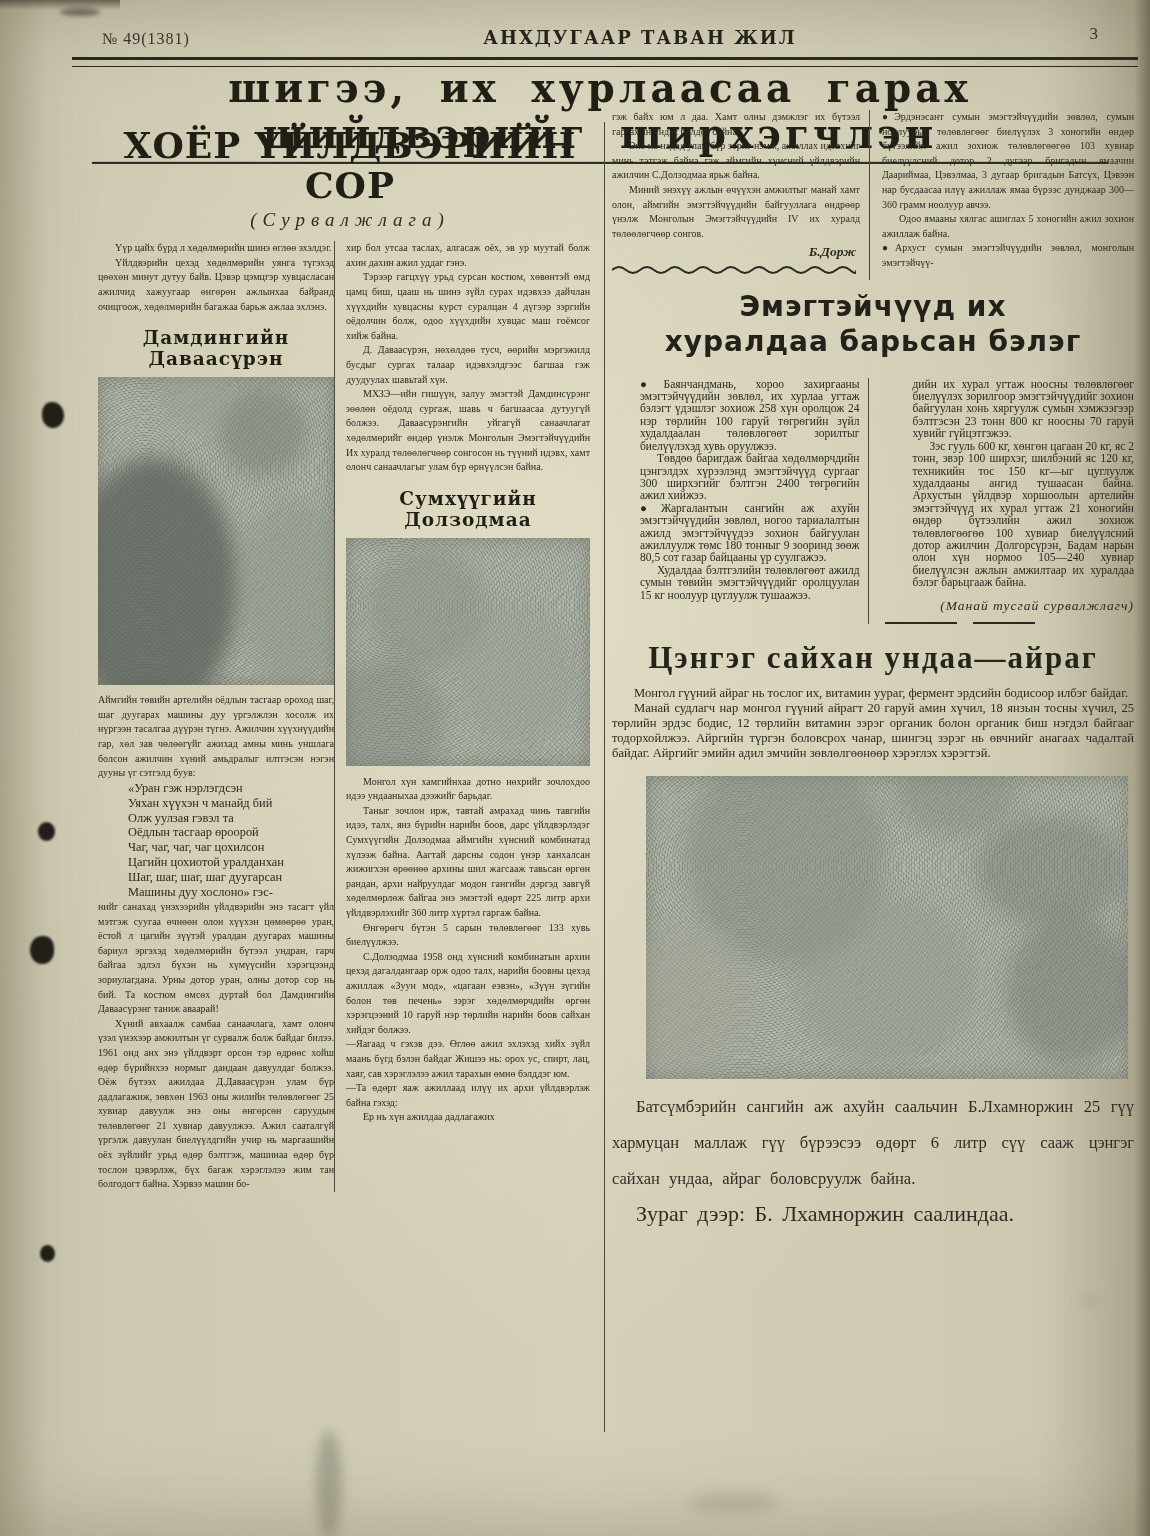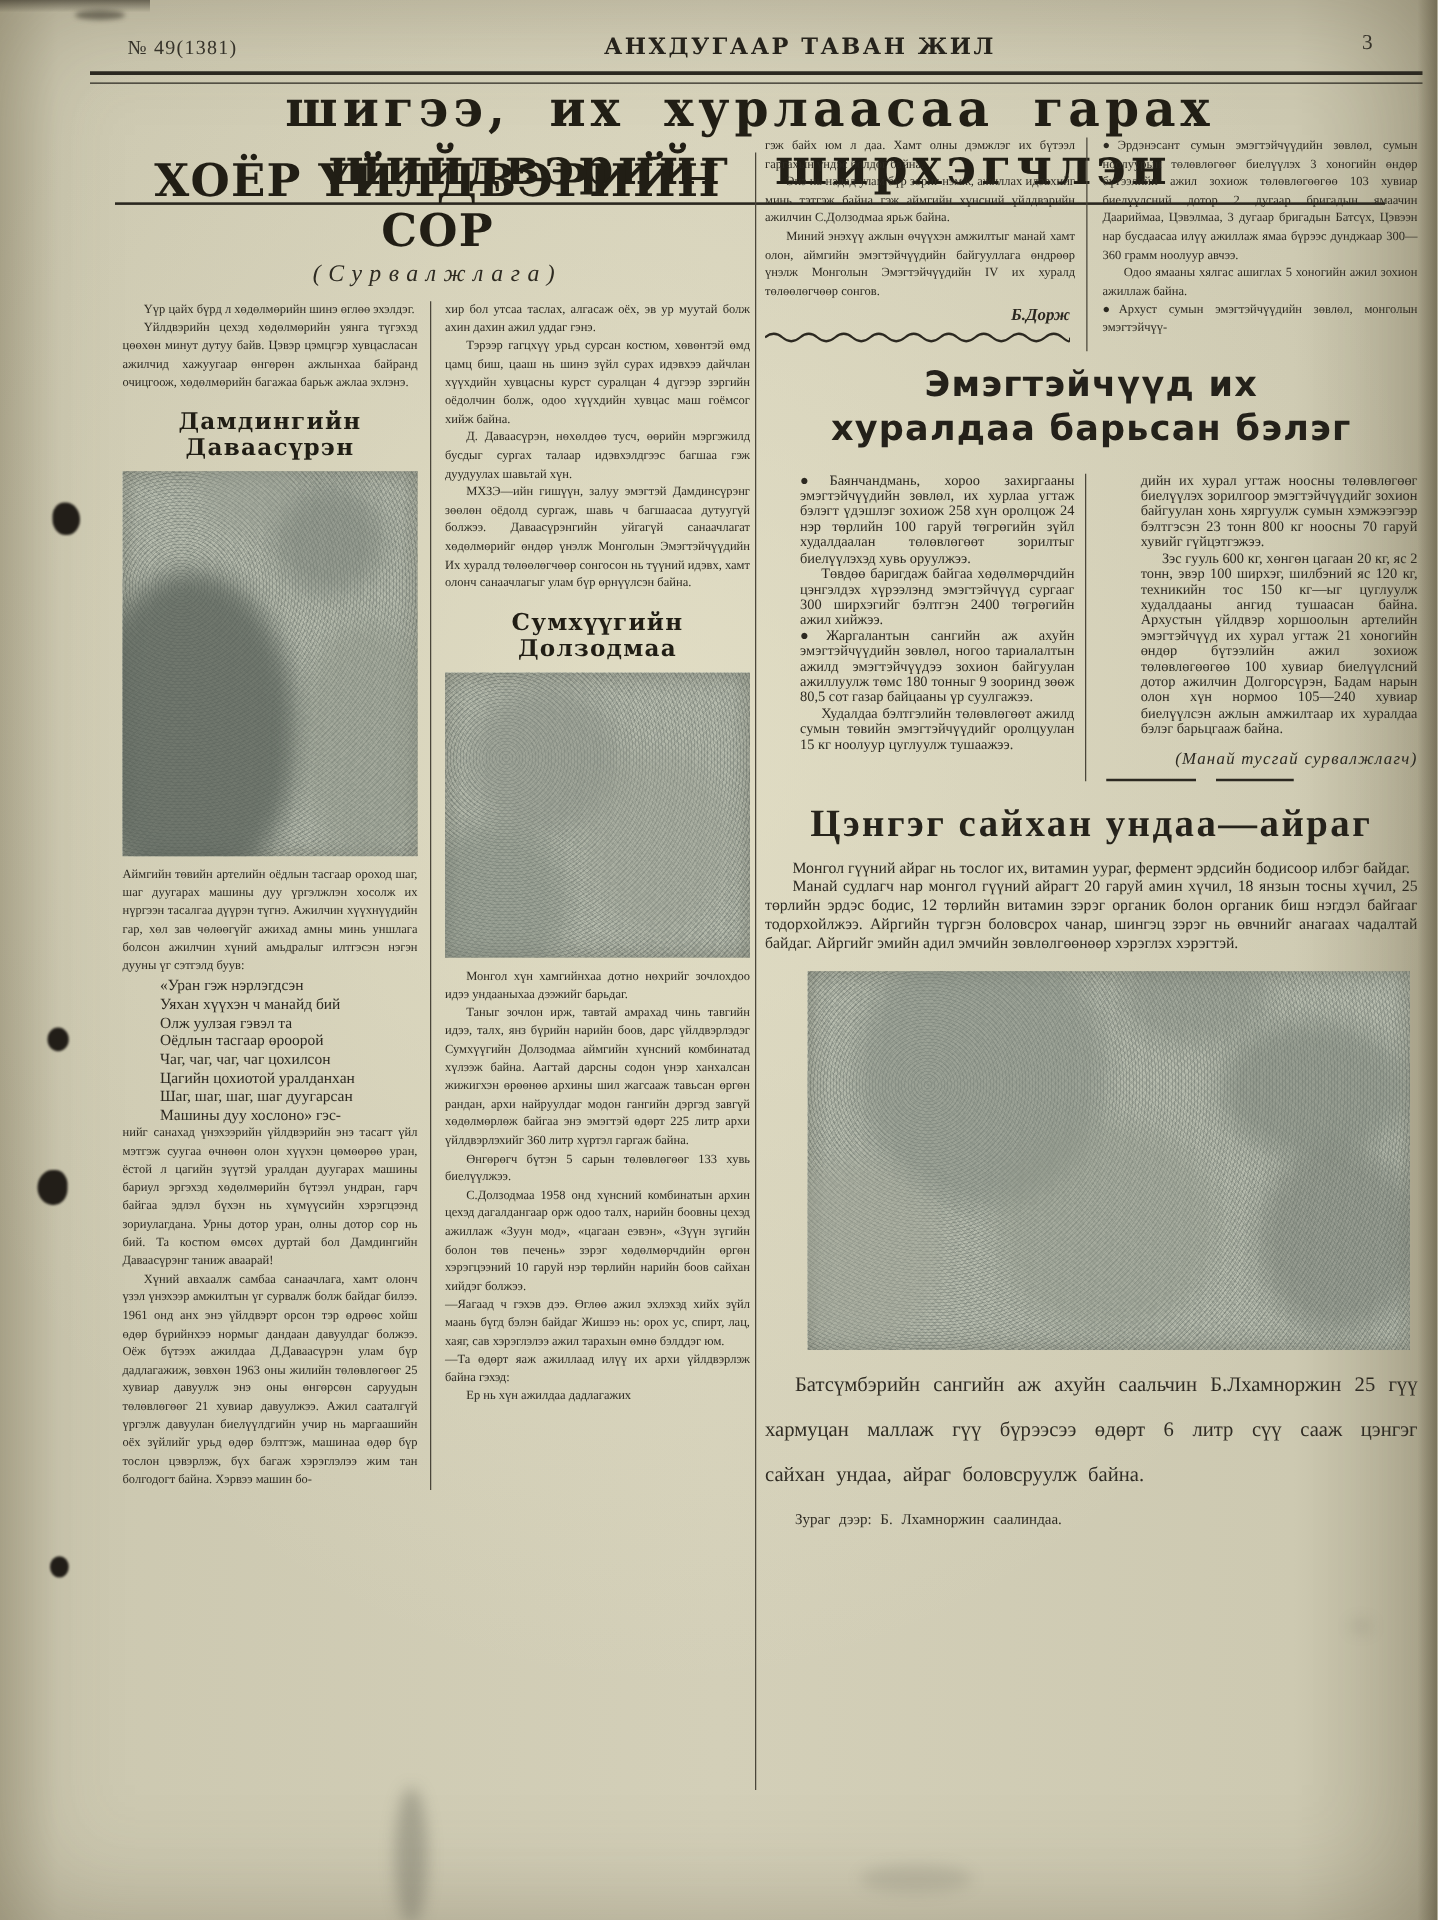--- a/index.html
+++ b/index.html
@@ -24,21 +24,21 @@
   
   .para{margin:0;text-align:justify;text-indent:17px;font-size:10px;line-height:14.6px;}
   .noind{text-indent:0;}
   .bullet{text-indent:0;}
   
   .sec-left{position:absolute;left:98px;top:124px;width:504px;}
   .a1-title{margin:2px 0 0;text-align:center;font-family:"DejaVu Serif",serif;font-weight:bold;
     font-size:36px;letter-spacing:1px;color:#211e15;line-height:1.1;}
   .a1-sub{margin:4px 0 10px;text-align:center;font-style:italic;font-size:19px;letter-spacing:6px;color:#2e2b22;}
   .cols{display:flex;}
-  .colL1{width:236px;border-right:1px solid #4a463a;padding-right:10px;}
+  .colL1{width:236px;border-right:1px solid #4a463a;}
   .colL2{width:244px;padding-left:11px;}
   .subhead{margin:13px 0 8px;text-align:center;font-family:"DejaVu Serif",serif;font-weight:bold;
     font-size:18.5px;color:#211e15;letter-spacing:1px;}
   .verse{padding-left:30px;font-size:12.4px;line-height:14.9px;}
   .verse div{white-space:nowrap;}
   
   .photo{position:relative;overflow:hidden;
     background-color:#b6bbAD;
     background-image:
       repeating-radial-gradient(circle at 20% 30%, rgba(55,65,63,.22) 0 .8px, rgba(0,0,0,0) .8px 2.6px),
@@ -65,21 +65,21 @@
   .colB{width:252px;border-left:1px solid #4a463a;padding-left:16px;}
   .credit{margin-top:9px;text-align:right;font-style:italic;font-size:13.5px;letter-spacing:1px;}
   .credit-rule{margin-top:8px;width:150px;height:2px;
     background:linear-gradient(90deg,#2c2921 0 72px,rgba(0,0,0,0) 72px 88px,#2c2921 88px 150px);}
   
   .a3-title{margin:16px 0 10px;text-align:center;font-size:31px;letter-spacing:2px;color:#26231b;
     font-family:"Liberation Serif",serif;}
   .a3 .para{font-size:12.6px;line-height:15.2px;text-indent:22px;}
   .caption{margin:10px 0 0;font-size:16.5px;line-height:36px;text-align:justify;
     color:#302c24;word-spacing:5px;text-indent:24px;}
-  .caption2{margin:2px 0 0;font-size:12px;line-height:30px;color:#302c24;text-indent:24px;word-spacing:4px;font-family:Liberation Serif, serif;}
+  .caption2{margin:2px 0 0;font-size:22px;line-height:30px;color:#302c24;text-indent:24px;word-spacing:4px;font-family:Liberation Serif, serif;}
   
   .vrule-main{position:absolute;left:604px;top:122px;width:1px;height:1310px;background:#4a463a;}
   .hole{position:absolute;background:#221e18;border-radius:50%;filter:blur(1px);}
   .h1{left:42px;top:402px;width:22px;height:26px;border-radius:45% 55% 50% 50%;}
   .h2{left:38px;top:822px;width:17px;height:19px;}
   .h3{left:30px;top:936px;width:24px;height:28px;border-radius:55% 45% 50% 55%;}
   .h4{left:40px;top:1245px;width:15px;height:17px;}
   .edge-right{position:absolute;right:0;top:0;bottom:0;width:16px;
     background:linear-gradient(90deg,rgba(0,0,0,0),rgba(70,62,40,.45));}
   .edge-top{position:absolute;left:0;top:0;width:120px;height:10px;

